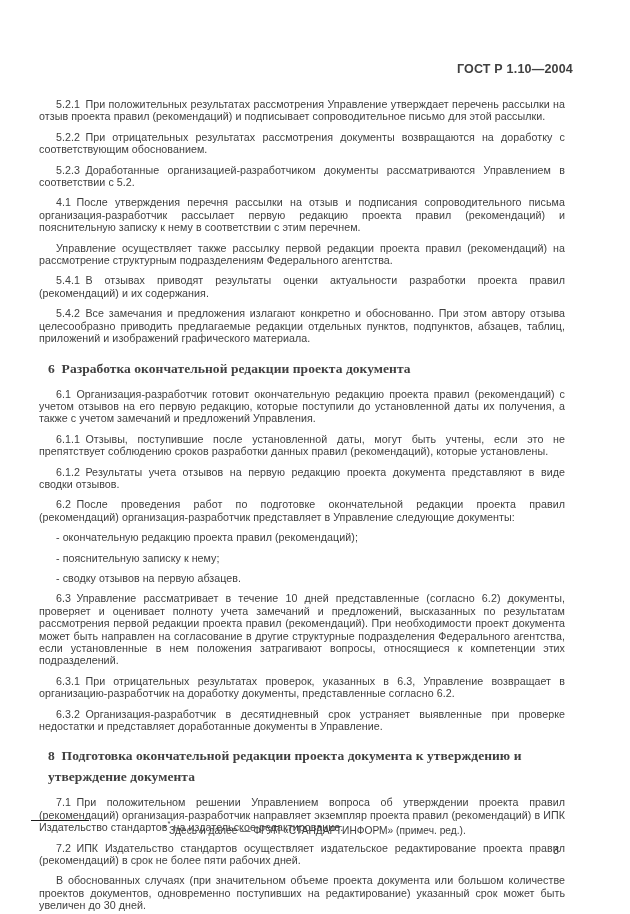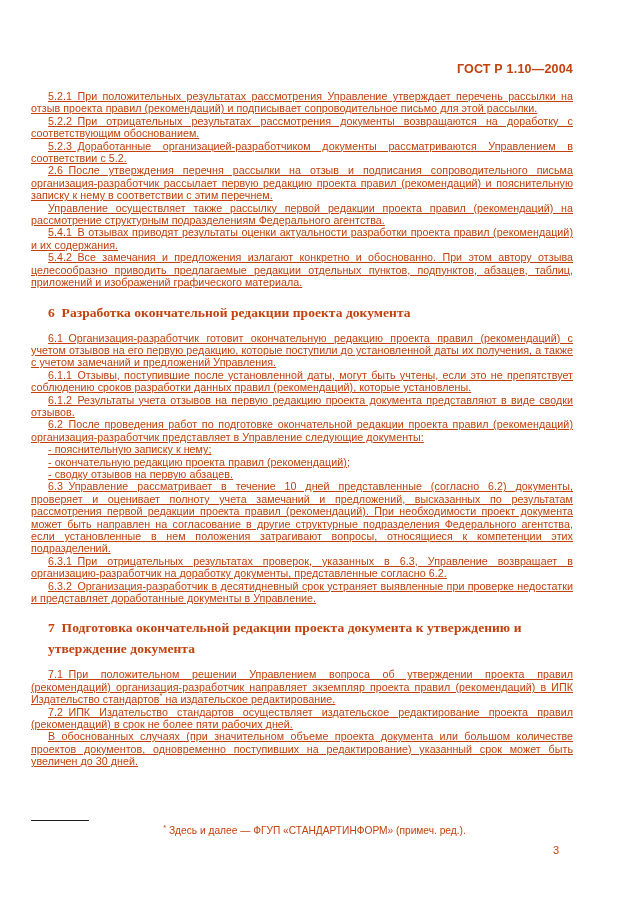--- a/index.html
+++ b/index.html
@@ -3,21 +3,21 @@
 <meta charset="utf-8">
 <style>
   * { box-sizing: border-box; }
   html, body { margin: 0; padding: 0; background: #e8e8e8; }
   .page {
     position: relative;
     width: 630px;
     height: 914px;
     background: #ffffff;
     font-family: "Liberation Sans", sans-serif;
-    color: #c2410c;
+    color: #404040;
     overflow: hidden;
   }
   .doc-header {
     position: absolute;
     top: 62px;
     left: 31px;
     width: 542px;
     text-align: right;
     font-size: 12.5px;
     font-weight: 700;
@@ -27,23 +27,22 @@
     position: absolute;
     top: 90px;
     left: 31px;
     width: 542px;
     font-size: 10.7px;
     line-height: 12.4px;
     text-align: justify;
     letter-spacing: 0.05px;
   }
   .body-text p {
-    margin: 0;
+    margin: 8px;
     text-indent: 17px;
-    text-decoration: underline;
   }
   .body-text h2.h {
     font-size: 13.5px;
     line-height: 21px;
     font-weight: 700;
     margin: 13px 0 9px 0;
     padding-left: 17px;
     text-indent: 0;
     text-align: left;
     font-family: Liberation Serif, serif;
@@ -83,39 +82,39 @@
 <body>
 
 <div class="page">
 
   <div class="doc-header">ГОСТ Р 1.10—2004</div>
 
   <div class="body-text">
     <p>5.2.1 При положительных результатах рассмотрения Управление утверждает перечень рассылки на отзыв проекта правил (рекомендаций) и подписывает сопроводительное письмо для этой рассылки.</p>
     <p>5.2.2 При отрицательных результатах рассмотрения документы возвращаются на доработку с соответствующим обоснованием.</p>
     <p>5.2.3 Доработанные организацией-разработчиком документы рассматриваются Управлением в соответствии с 5.2.</p>
-    <p>2.6 После утверждения перечня рассылки на отзыв и подписания сопроводительного письма организация-разработчик рассылает первую редакцию проекта правил (рекомендаций) и пояснительную записку к нему в соответствии с этим перечнем.</p>
+    <p>4.1 После утверждения перечня рассылки на отзыв и подписания сопроводительного письма организация-разработчик рассылает первую редакцию проекта правил (рекомендаций) и пояснительную записку к нему в соответствии с этим перечнем.</p>
     <p>Управление осуществляет также рассылку первой редакции проекта правил (рекомендаций) на рассмотрение структурным подразделениям Федерального агентства.</p>
     <p>5.4.1 В отзывах приводят результаты оценки актуальности разработки проекта правил (рекомендаций) и их содержания.</p>
     <p>5.4.2 Все замечания и предложения излагают конкретно и обоснованно. При этом автору отзыва целесообразно приводить предлагаемые редакции отдельных пунктов, подпунктов, абзацев, таблиц, приложений и изображений графического материала.</p>
 
     <h2 class="h">6 Разработка окончательной редакции проекта документа</h2>
 
     <p>6.1 Организация-разработчик готовит окончательную редакцию проекта правил (рекомендаций) с учетом отзывов на его первую редакцию, которые поступили до установленной даты их получения, а также с учетом замечаний и предложений Управления.</p>
     <p>6.1.1 Отзывы, поступившие после установленной даты, могут быть учтены, если это не препятствует соблюдению сроков разработки данных правил (рекомендаций), которые установлены.</p>
     <p>6.1.2 Результаты учета отзывов на первую редакцию проекта документа представляют в виде сводки отзывов.</p>
     <p>6.2 После проведения работ по подготовке окончательной редакции проекта правил (рекомендаций) организация-разработчик представляет в Управление следующие документы:</p>
+    <p>- окончательную редакцию проекта правил (рекомендаций);</p>
     <p>- пояснительную записку к нему;</p>
-    <p>- окончательную редакцию проекта правил (рекомендаций);</p>
     <p>- сводку отзывов на первую абзацев.</p>
     <p>6.3 Управление рассматривает в течение 10 дней представленные (согласно 6.2) документы, проверяет и оценивает полноту учета замечаний и предложений, высказанных по результатам рассмотрения первой редакции проекта правил (рекомендаций). При необходимости проект документа может быть направлен на согласование в другие структурные подразделения Федерального агентства, если установленные в нем положения затрагивают вопросы, относящиеся к компетенции этих подразделений.</p>
     <p>6.3.1 При отрицательных результатах проверок, указанных в 6.3, Управление возвращает в организацию-разработчик на доработку документы, представленные согласно 6.2.</p>
     <p>6.3.2 Организация-разработчик в десятидневный срок устраняет выявленные при проверке недостатки и представляет доработанные документы в Управление.</p>
 
-    <h2 class="h">7 Подготовка окончательной редакции проекта документа к утверждению и утверждение документа</h2>
+    <h2 class="h">8 Подготовка окончательной редакции проекта документа к утверждению и утверждение документа</h2>
 
     <p><span>7.1 При положительном решении Управлением вопроса об утверждении проекта правил (рекомендаций) организация-разработчик направляет экземпляр проекта правил (рекомендаций) в ИПК Издательство стандартов</span><sup class="fn-mark">*</sup><span> на издательское редактирование.</span></p>
     <p>7.2 ИПК Издательство стандартов осуществляет издательское редактирование проекта правил (рекомендаций) в срок не более пяти рабочих дней.</p>
     <p>В обоснованных случаях (при значительном объеме проекта документа или большом количестве проектов документов, одновременно поступивших на редактирование) указанный срок может быть увеличен до 30 дней.</p>
   </div>
 
   <div class="footnote">
     <div class="fn-rule"></div>
     <p class="fn-text"><sup class="fn-mark">*</sup><span> Здесь и далее — ФГУП «СТАНДАРТИНФОРМ» (примеч. ред.).</span></p>
   </div>

